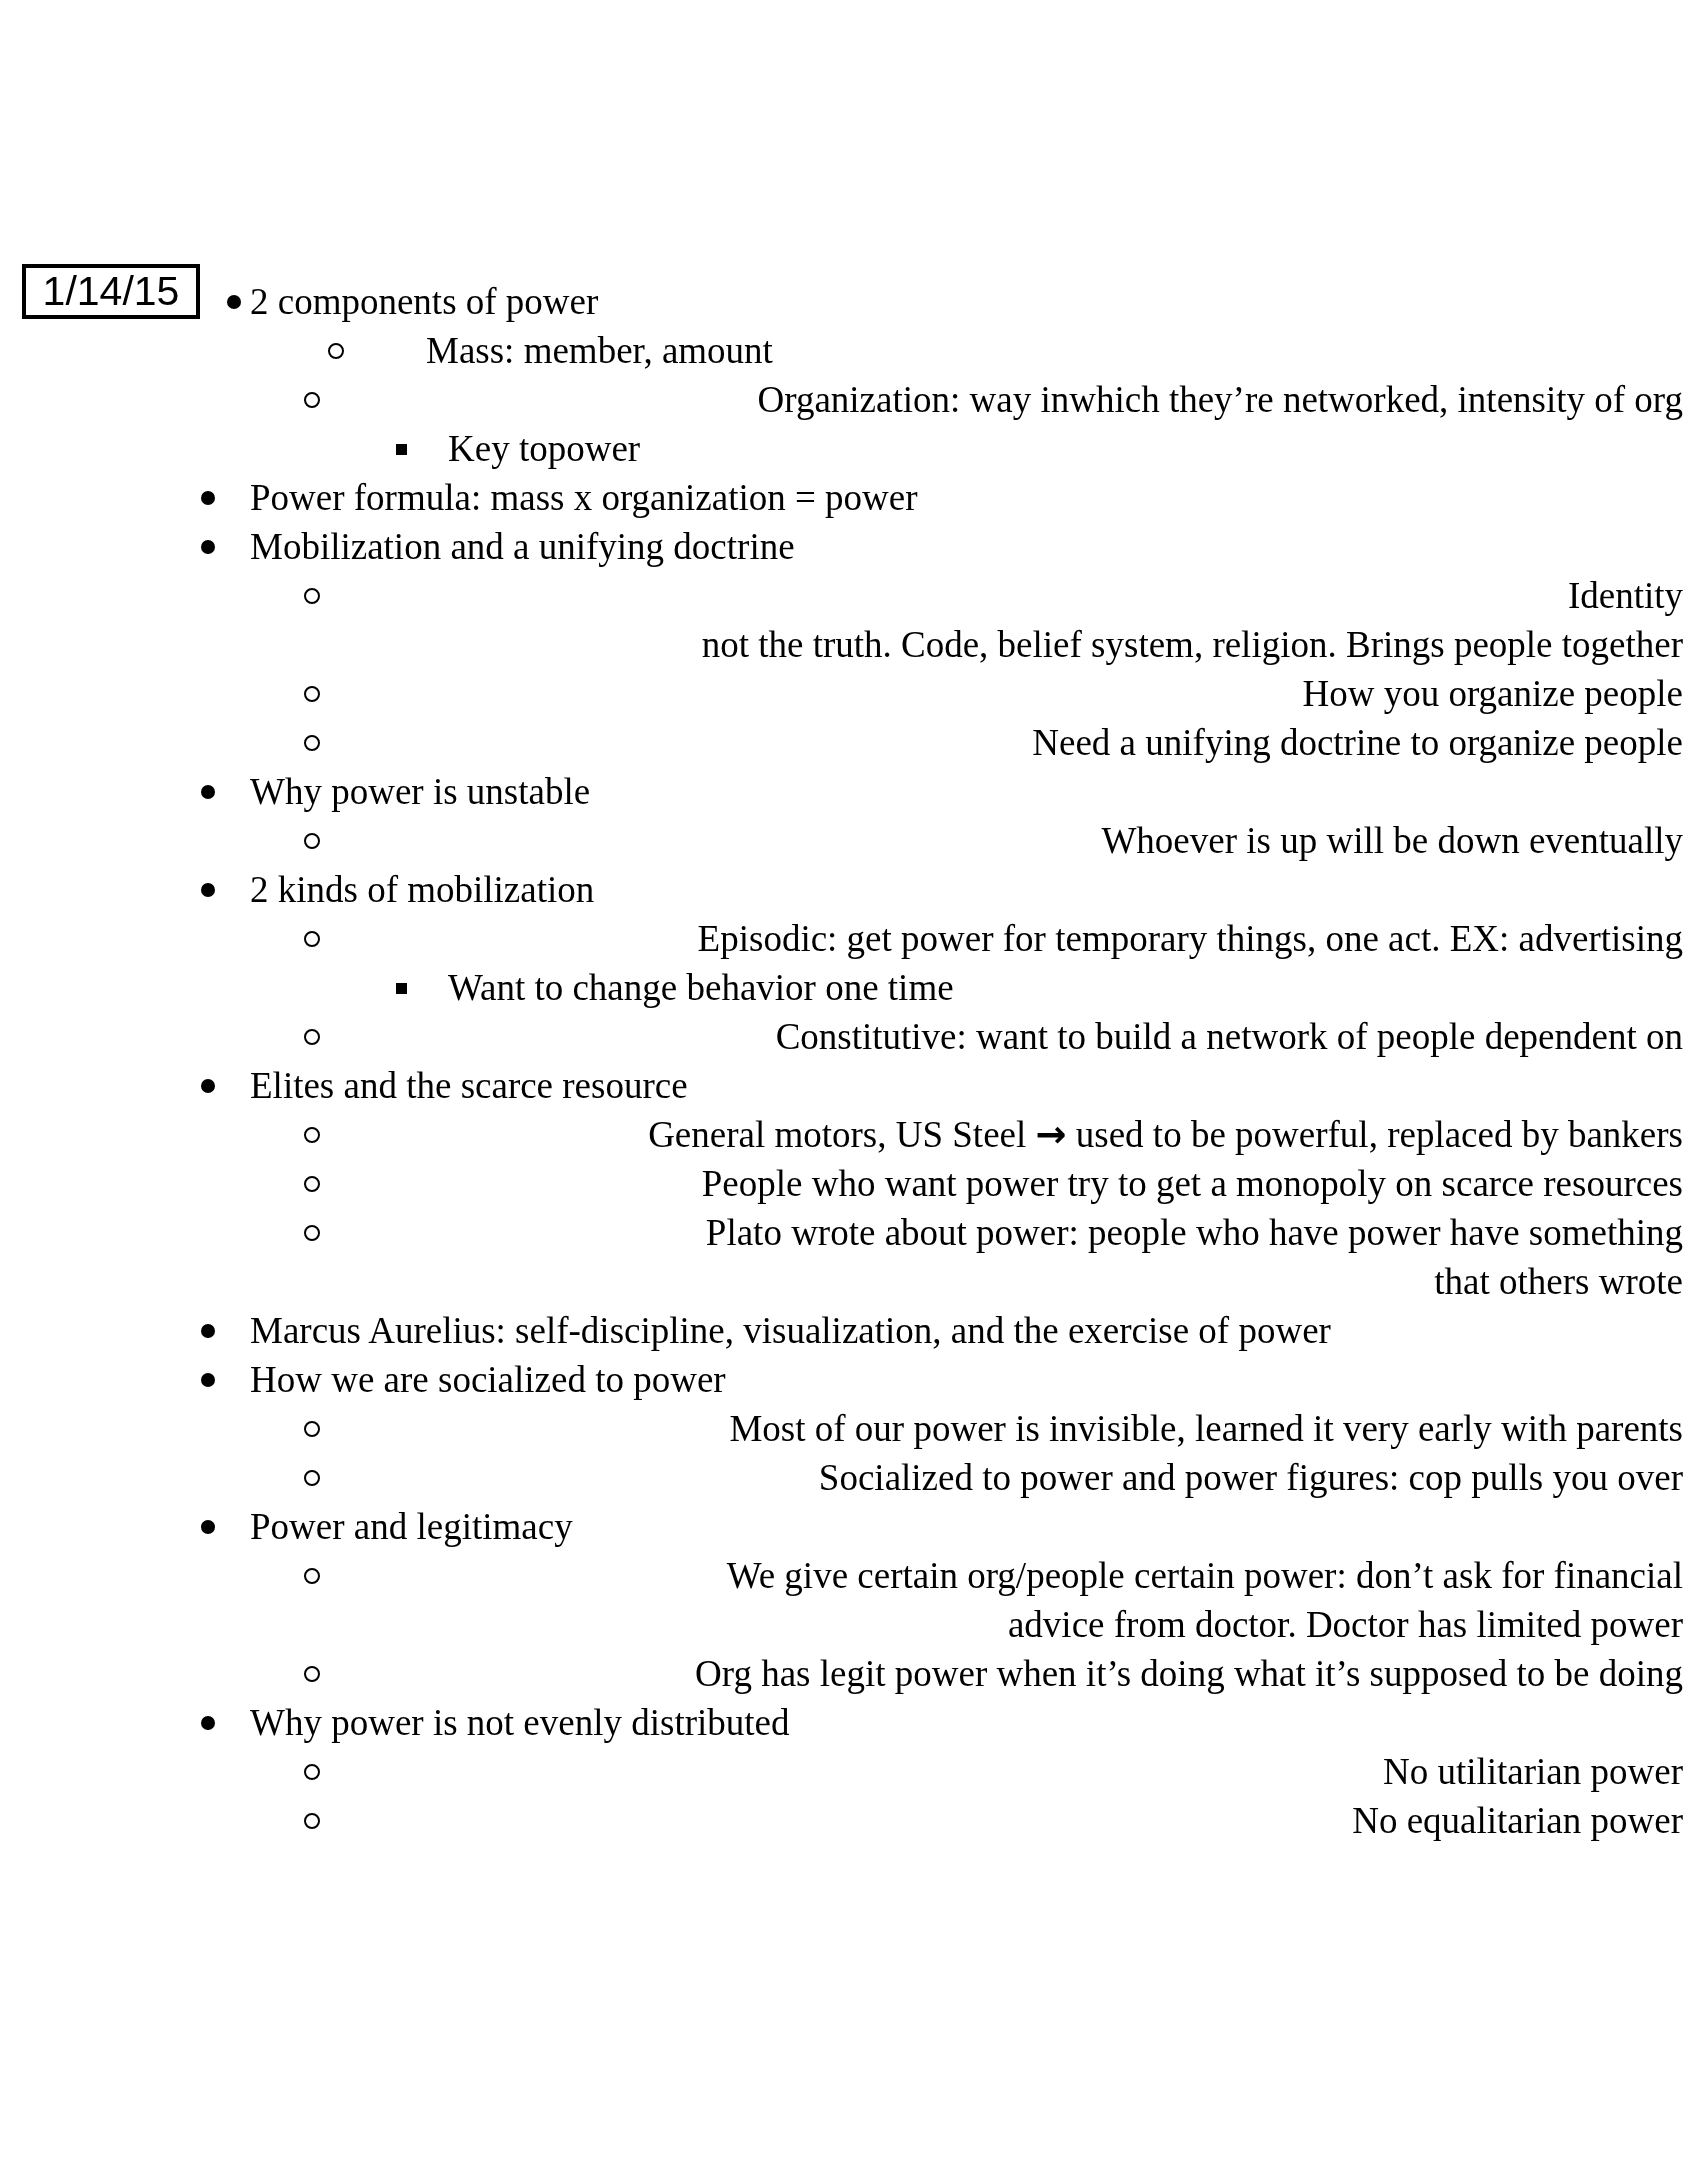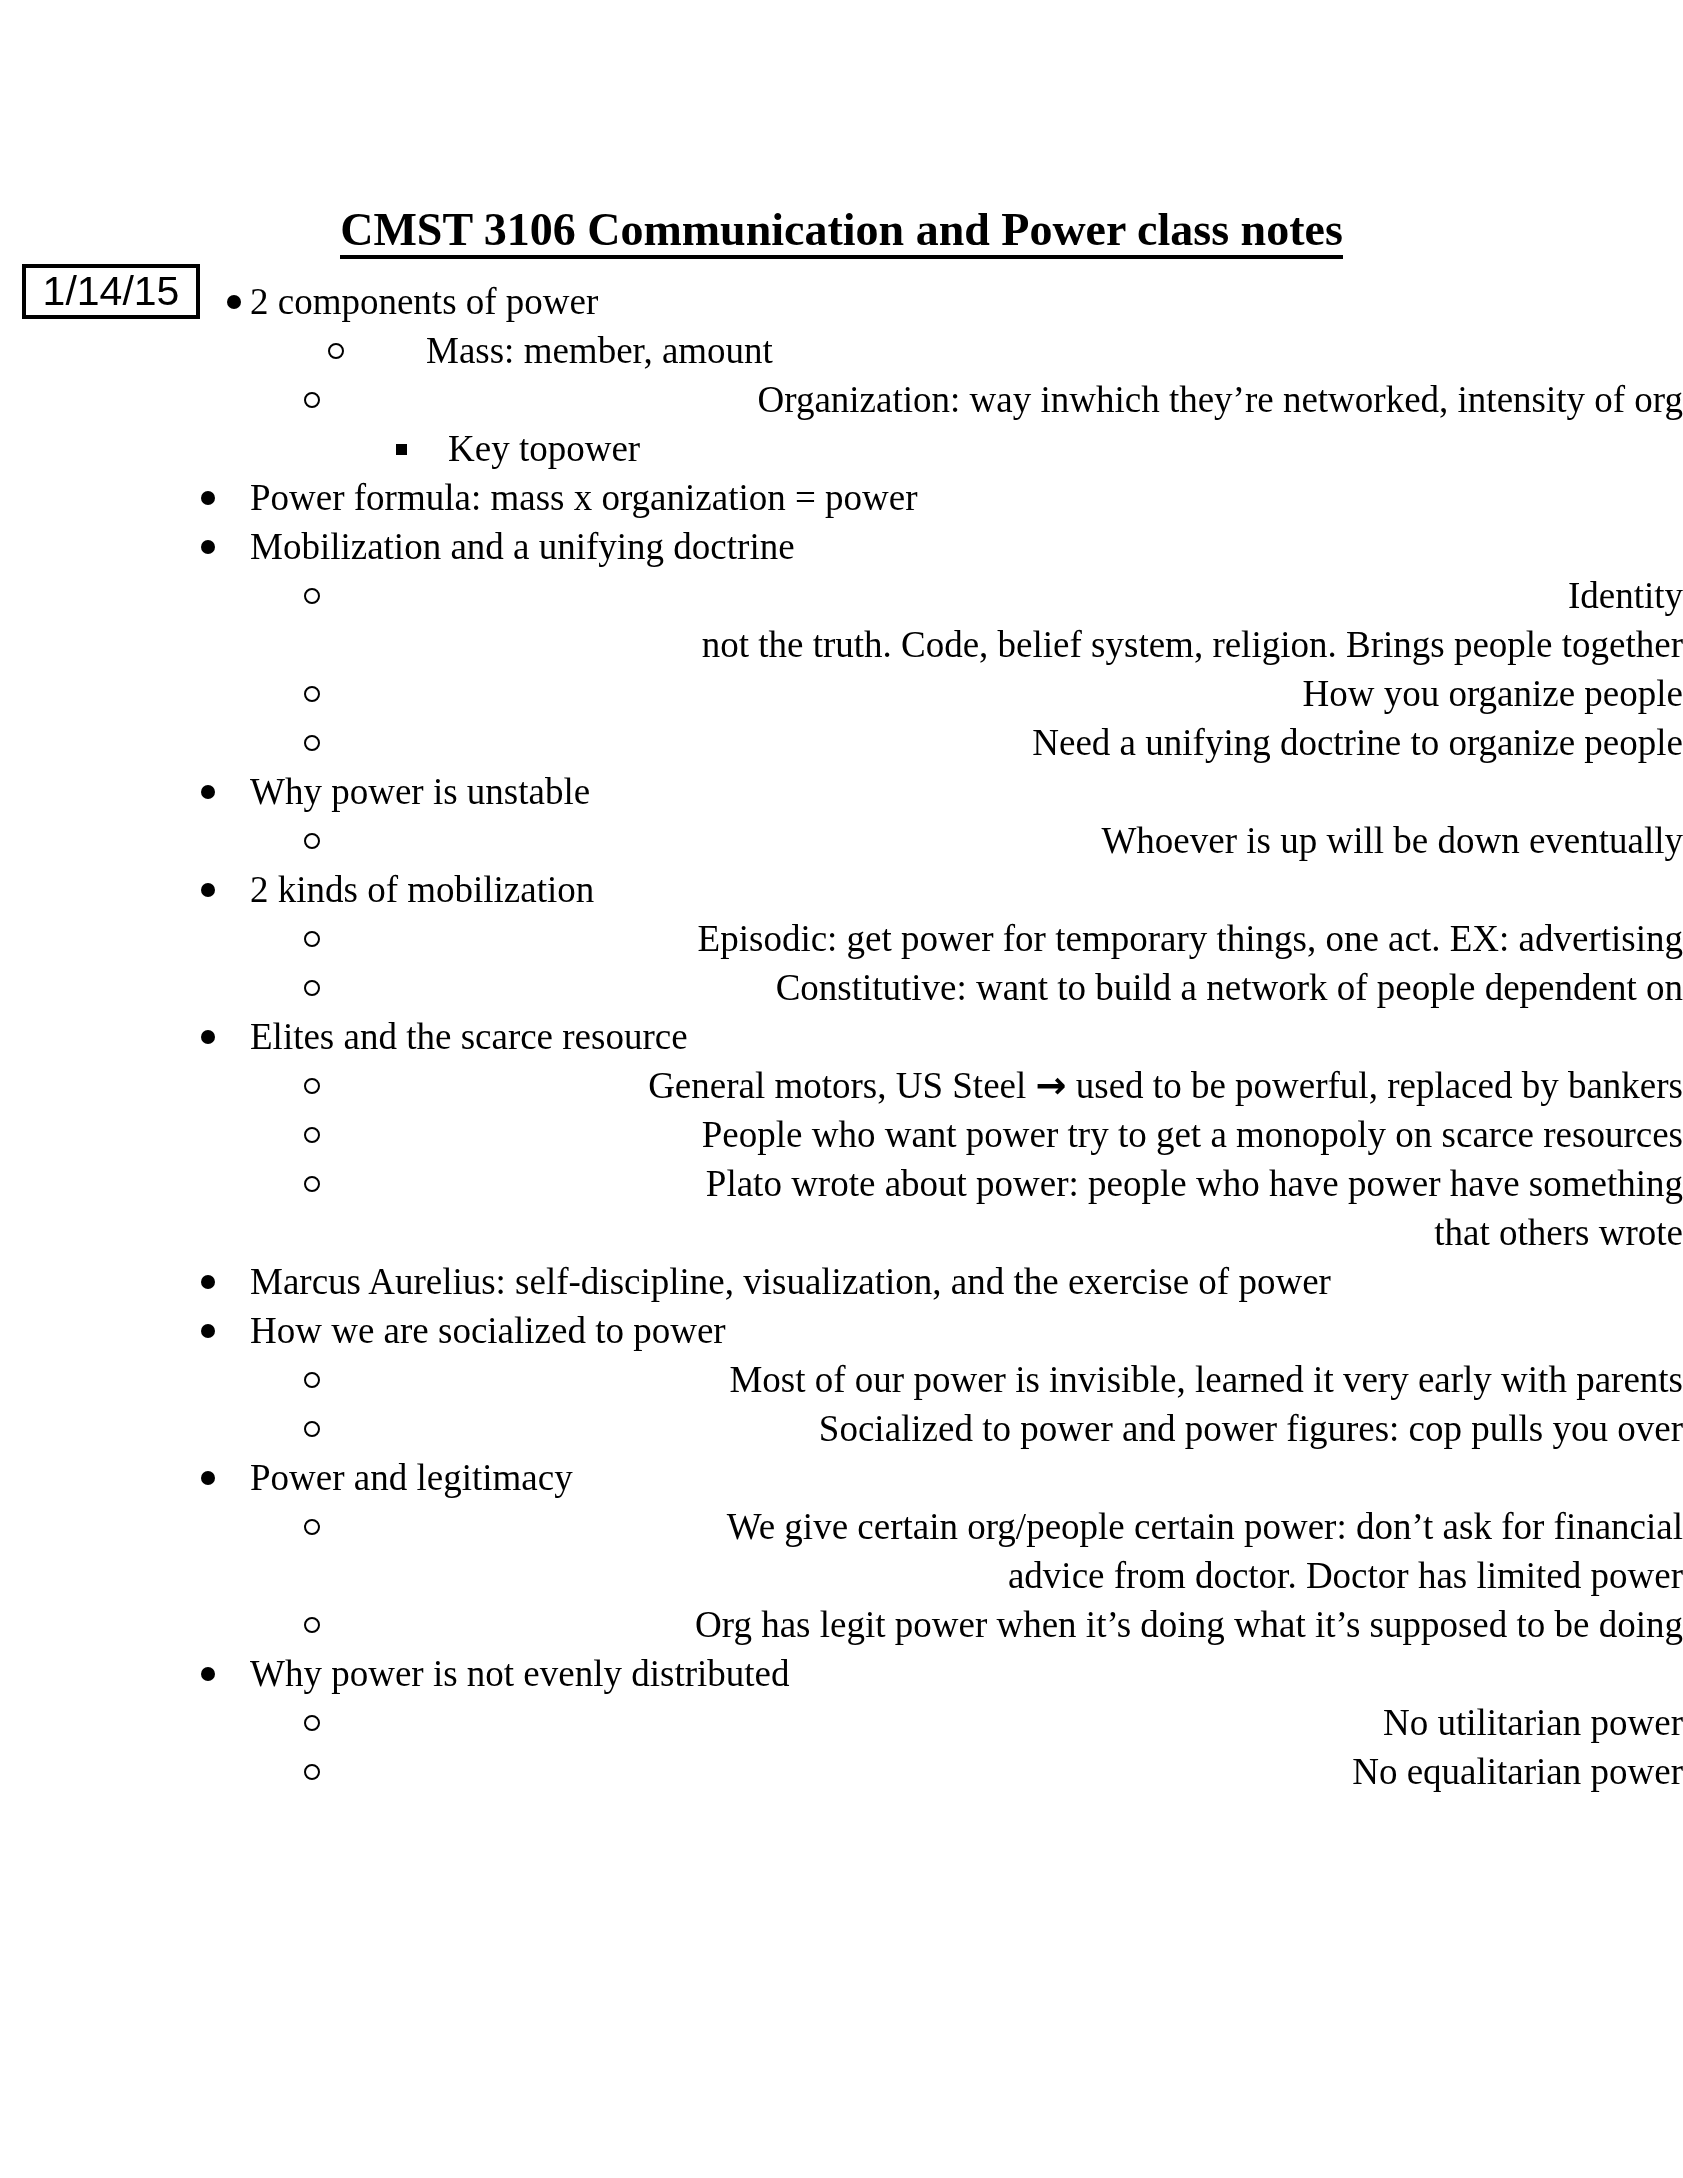--- a/index.html
+++ b/index.html
@@ -39,23 +39,20 @@
   .l3 .bullet{left:396px;}
   .bullet.dot{top:18px;width:14px;height:14px;border-radius:50%;background:var(--ink,#000000);}
   .bullet.ring{top:17px;width:16px;height:16px;box-sizing:border-box;border:2.5px solid var(--ink,#000000);border-radius:50%;background:transparent;}
   .bullet.square{top:20px;width:11px;height:11px;background:var(--ink,#000000);}
   .arrow{font-family:"DejaVu Sans","Liberation Sans",sans-serif;font-weight:bold;}
 </style>
 </head>
 <body style="--ink: #000000; --paper: #ffffff;">
 
 <div class="page">
-  <div class="title">
-    <span class="title-text">CMST 3106 Communication and Power class notes</span>
-  </div>
   <div class="date-box">
     <span>1/14/15</span>
   </div>
   <div class="notes" id="notes-list">
       <div class="item l1first">
         <div class="line"><span class="bullet dot"></span>2 components of power</div>
       </div>
       <div class="item l2tab">
         <div class="line"><span class="bullet ring"></span>Mass: member, amount</div>
       </div>
@@ -87,20 +84,23 @@
         <div class="line"><span class="bullet dot"></span>Why power is unstable</div>
       </div>
       <div class="item l2">
         <div class="line"><span class="bullet ring"></span>Whoever is up will be down eventually</div>
       </div>
       <div class="item l1">
         <div class="line"><span class="bullet dot"></span>2 kinds of mobilization</div>
       </div>
       <div class="item l2">
         <div class="line"><span class="bullet ring"></span>Episodic: get power for temporary things, one act. EX: advertising</div>
+      </div>
+      <div class="item l3">
+        <div class="line"><span class="bullet square"></span>Want to change behavior one time</div>
       </div>
       <div class="item l2">
         <div class="line"><span class="bullet ring"></span>Constitutive: want to build a network of people dependent on</div>
       </div>
       <div class="item l1">
         <div class="line"><span class="bullet dot"></span>Elites and the scarce resource</div>
       </div>
       <div class="item l2">
         <div class="line"><span class="bullet ring"></span>General motors, US Steel <span class="arrow">→</span> used to be powerful, replaced by bankers</div>
       </div>

